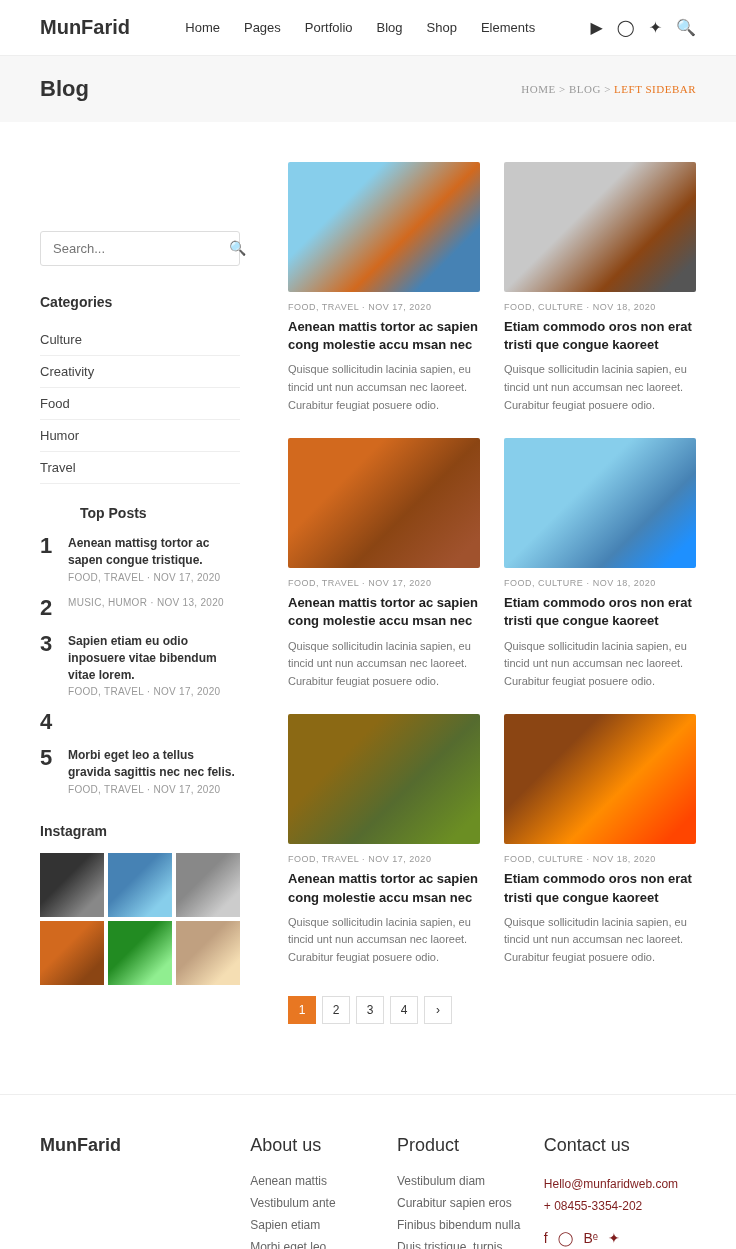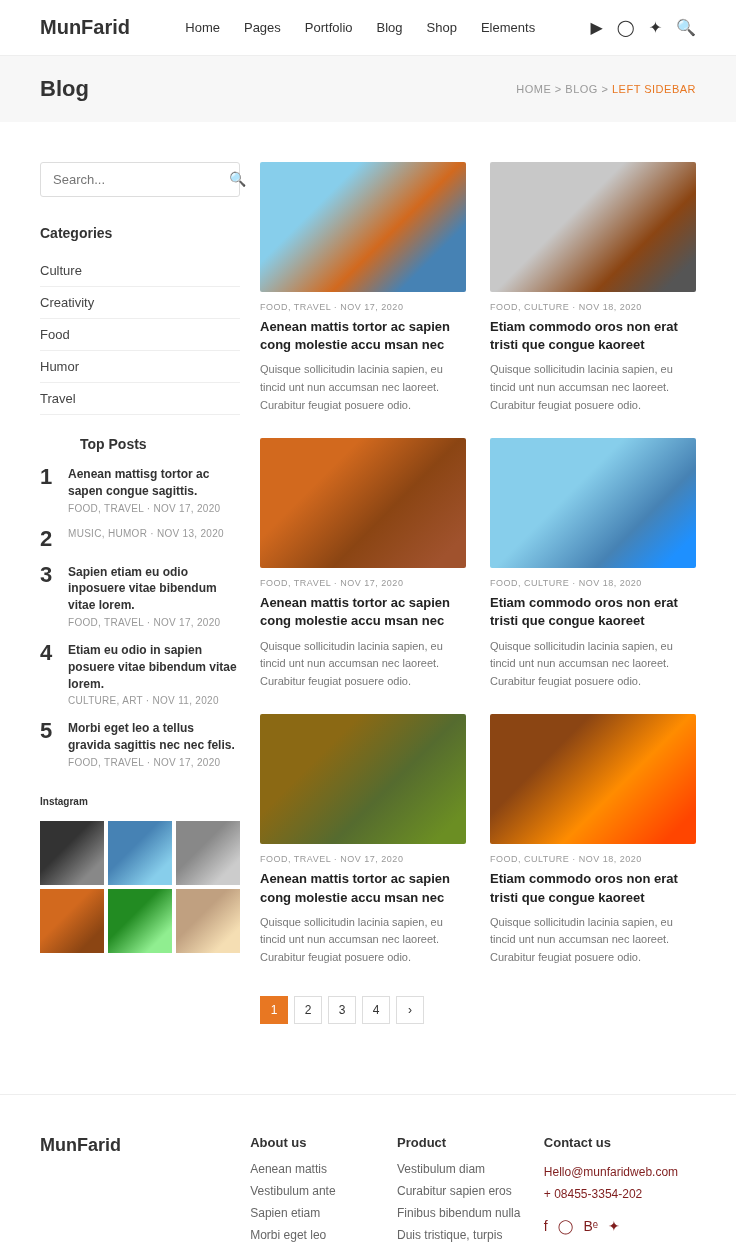--- a/index.html
+++ b/index.html
@@ -8,46 +8,46 @@
     
     nav { display: flex; align-items: center; justify-content: space-between; padding: 16px 40px; border-bottom: 1px solid #eee; }
     .nav-logo { font-size: 20px; font-weight: bold; font-family: sans-serif; }
     .nav-links { display: flex; gap: 24px; font-family: sans-serif; font-size: 13px; }
     .nav-links a { text-decoration: none; color: #333; }
     .nav-icons { display: flex; gap: 14px; align-items: center; font-size: 16px; }
 
     
     .breadcrumb-bar { background: #f7f7f7; padding: 20px 40px; display: flex; justify-content: space-between; align-items: center; }
     .breadcrumb-bar h1 { font-size: 22px; font-family: sans-serif; font-weight: 700; }
-    .breadcrumb { font-size: 11px; font-family: Liberation Sans, sans-serif; color: #999; letter-spacing: 0.5px; }
+    .breadcrumb { font-size: 11px; font-family: Liberation Serif, serif; color: #999; letter-spacing: 0.5px; }
     .breadcrumb span { color: #e87722; }
 
     
-    .main-container { display: flex; gap: 20px; padding: 40px 40px; max-width: 736px; margin: 0 auto; }
+    .main-container { display: flex; gap: 48px; padding: 40px 40px; max-width: 736px; margin: 0 auto; align-items: center; }
     .sidebar { width: 200px; flex-shrink: 0; }
     .content { flex: 1; }
 
     
     .search-box { display: flex; align-items: center; border: 1px solid #ddd; border-radius: 3px; padding: 8px 12px; margin-bottom: 28px; }
     .search-box input { border: none; outline: none; font-size: 13px; flex: 1; color: #999; }
     .search-box .search-icon-btn { cursor: pointer; color: #999; font-size: 14px; }
 
     .sidebar-section { margin-bottom: 21px; }
     .sidebar-section h3 { font-family: sans-serif; font-size: 14px; font-weight: 700; margin-bottom: 14px; }
     .category-item { display: flex; align-items: center; padding: 8px 0; border-bottom: 1px solid #eee; font-family: sans-serif; font-size: 13px; color: #444; cursor: pointer; }
     .category-item:first-child { border-top: 1px solid #eee; }
 
     .top-posts { margin-bottom: 28px; }
     .top-posts h3 { font-family: sans-serif; font-size: 14px; font-weight: 700; margin-bottom: 14px; margin-left: 40px; }
     .top-post-item { display: flex; gap: 10px; margin-bottom: 14px; align-items: flex-start; }
     .post-number { font-family: sans-serif; font-size: 22px; font-weight: 700; color: #333; min-width: 18px; line-height: 1; }
     .post-info h4 { font-family: sans-serif; font-size: 12px; font-weight: 700; margin-bottom: 3px; line-height: 1.4; }
     .post-meta-small { font-family: sans-serif; font-size: 10px; color: #999; letter-spacing: 0.3px; }
 
-    .instagram-section h3 { font-family: sans-serif; font-size: 10px; font-weight: 700; margin-bottom: 14px; }
+    .instagram-section h3 { font-family: sans-serif; font-size: 14px; font-weight: 700; margin-bottom: 14px; }
     .insta-grid { display: grid; grid-template-columns: 1fr 1fr 1fr; gap: 4px; }
     .insta-thumb { width: 100%; aspect-ratio: 1; background: #ccc; overflow: hidden; }
 
     
     .blog-grid { display: grid; grid-template-columns: 1fr 1fr; gap: 24px; margin-bottom: 30px; }
     .blog-card { }
     .blog-card-img { width: 100%; height: 130px; object-fit: cover; background: #ccc; margin-bottom: 10px; border-radius: 2px; overflow: hidden; }
     .blog-card-img-inner { width: 100%; height: 100%; background-size: cover; background-position: center; }
     .blog-tag { font-family: sans-serif; font-size: 9px; color: #999; letter-spacing: 0.5px; margin-bottom: 6px; }
     .blog-card h2 { font-family: sans-serif; font-size: 13px; font-weight: 700; margin-bottom: 7px; line-height: 1.4; color: #222; }
@@ -55,21 +55,21 @@
 
     
     .pagination { display: flex; gap: 6px; margin-top: 10px; margin-bottom: 30px; }
     .page-btn { width: 28px; height: 28px; display: flex; align-items: center; justify-content: center; border: 1px solid #ddd; font-family: sans-serif; font-size: 12px; cursor: pointer; color: #333; background: #fff; }
     .page-btn.active { background: #e87722; border-color: #e87722; color: #fff; }
 
     
     footer { background: #fff; border-top: 1px solid #eee; padding: 40px 40px 20px; }
     .footer-top { display: grid; grid-template-columns: 1.5fr 1fr 1fr 1.2fr; gap: 20px; margin-bottom: 30px; }
     .footer-logo { font-size: 18px; font-weight: bold; font-family: sans-serif; margin-bottom: 0; }
-    .footer-col h4 { font-family: sans-serif; font-size: 13px; font-weight: 700; margin-bottom: 12px; }
+    .footer-col h4 { font-family: sans-serif; font-size: 18px; font-weight: 400; margin-bottom: 18px; }
     .footer-col ul { list-style: none; }
     .footer-col ul li { font-family: sans-serif; font-size: 12px; color: #666; margin-bottom: 8px; cursor: pointer; }
     .footer-contact { font-family: sans-serif; font-size: 12px; color: #7f1d1d; line-height: 1.8; }
     .footer-social { display: flex; gap: 10px; margin-top: 8px; font-size: 14px; }
 
     
     .img-venice { background: linear-gradient(135deg, #87CEEB 30%, #D2691E 60%, #4682B4 80%); }
     .img-couple { background: linear-gradient(135deg, #c8c8c8 40%, #8B4513 70%, #555 90%); }
     .img-bike { background: linear-gradient(135deg, #D2691E 30%, #8B4513 60%, #A0522D 90%); }
     .img-sail { background: linear-gradient(135deg, #87CEEB 40%, #4682B4 70%, #1E90FF 90%); }
@@ -128,21 +128,21 @@
       <div class="category-item">Humor</div>
       <div class="category-item">Travel</div>
     </div>
 
     <div class="top-posts">
       <h3>Top Posts</h3>
 
       <div class="top-post-item">
         <span class="post-number">1</span>
         <div class="post-info">
-          <h4>Aenean mattisg tortor ac sapen congue sagittis.</h4>
+          <h4>Aenean mattisg tortor ac sapen congue tristique.</h4>
           <div class="post-meta-small">FOOD, TRAVEL · NOV 17, 2020</div>
         </div>
       </div>
 
       <div class="top-post-item">
         <span class="post-number">2</span>
         <div class="post-info">
           <div class="post-meta-small">MUSIC, HUMOR · NOV 13, 2020</div>
         </div>
       </div>
@@ -150,24 +150,20 @@
       <div class="top-post-item">
         <span class="post-number">3</span>
         <div class="post-info">
           <h4>Sapien  etiam eu odio inposuere vitae bibendum vitae lorem.</h4>
           <div class="post-meta-small">FOOD, TRAVEL · NOV 17, 2020</div>
         </div>
       </div>
 
       <div class="top-post-item">
         <span class="post-number">4</span>
-        <div class="post-info">
-          <h4>Etiam eu odio in sapien posuere vitae bibendum vitae lorem.</h4>
-          <div class="post-meta-small">CULTURE, ART · NOV 11, 2020</div>
-        </div>
       </div>
 
       <div class="top-post-item">
         <span class="post-number">5</span>
         <div class="post-info">
           <h4>Morbi eget leo a tellus gravida sagittis nec nec felis.</h4>
           <div class="post-meta-small">FOOD, TRAVEL · NOV 17, 2020</div>
         </div>
       </div>
     </div>

